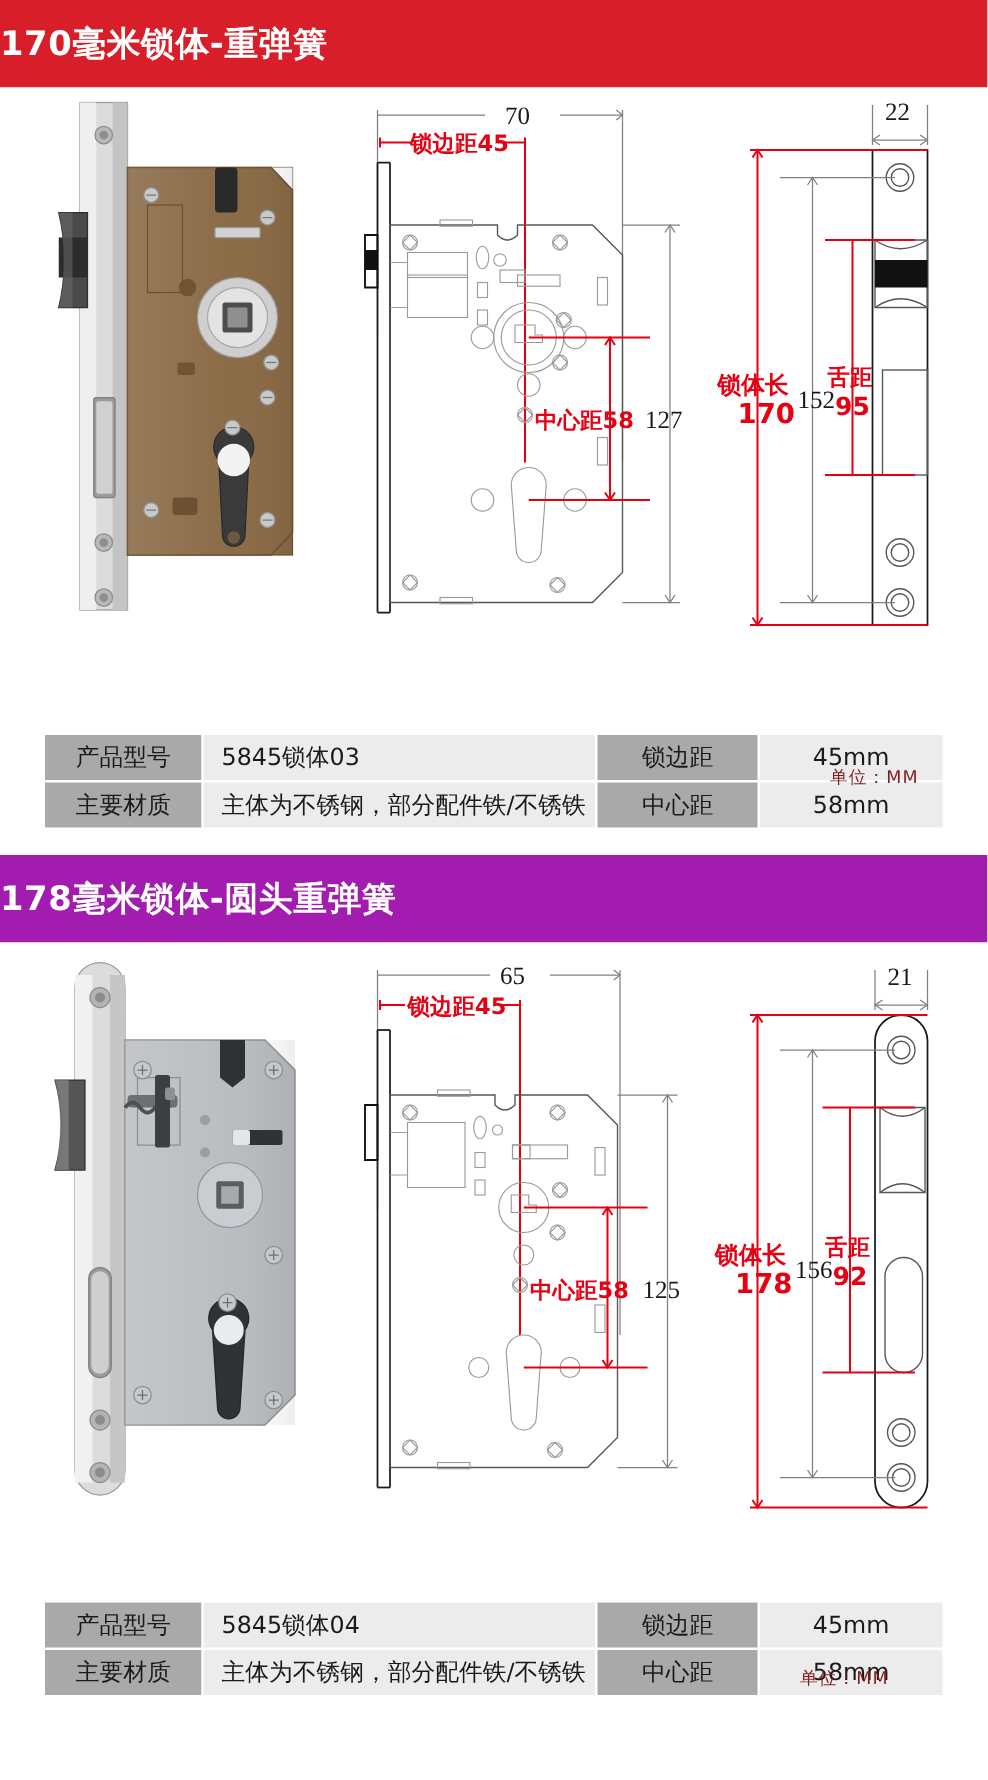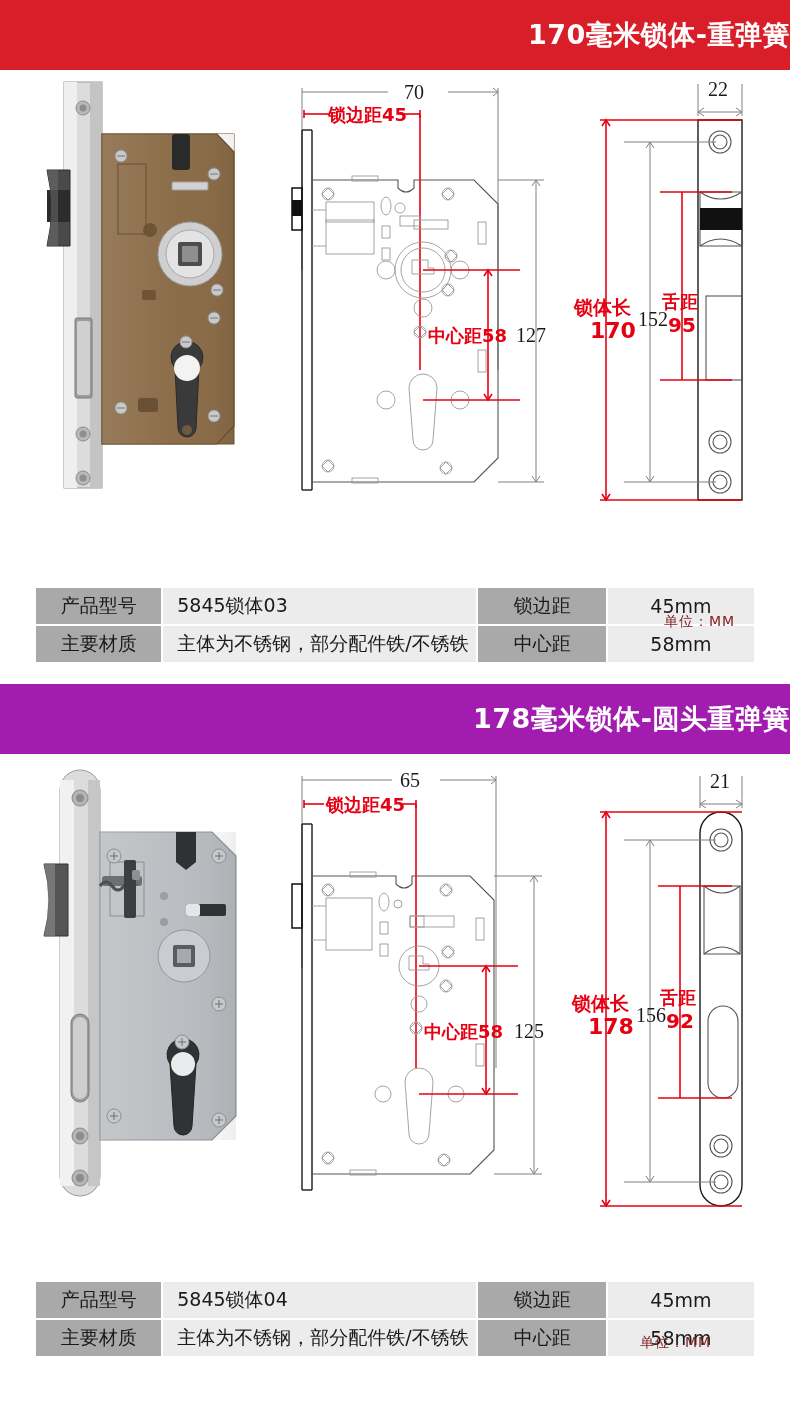--- a/index.html
+++ b/index.html
@@ -11,21 +11,21 @@
   body { width: 790px; height: 1424px; overflow: hidden; position: relative; }
 
   .section { width: 790px; position: relative; background:#fff; }
 
   
   .banner {
     width: 790px;
     height: 70px;
     display: flex;
     align-items: center;
-    justify-content: flex-end;
+    justify-content: flex-start;
   }
   .banner-title {
     color: #ffffff;
     font-size: 27px;
     font-weight: bold;
     letter-spacing: 0.5px;
     font-family: "DejaVu Sans", "Liberation Sans", sans-serif;
   }
 
   

